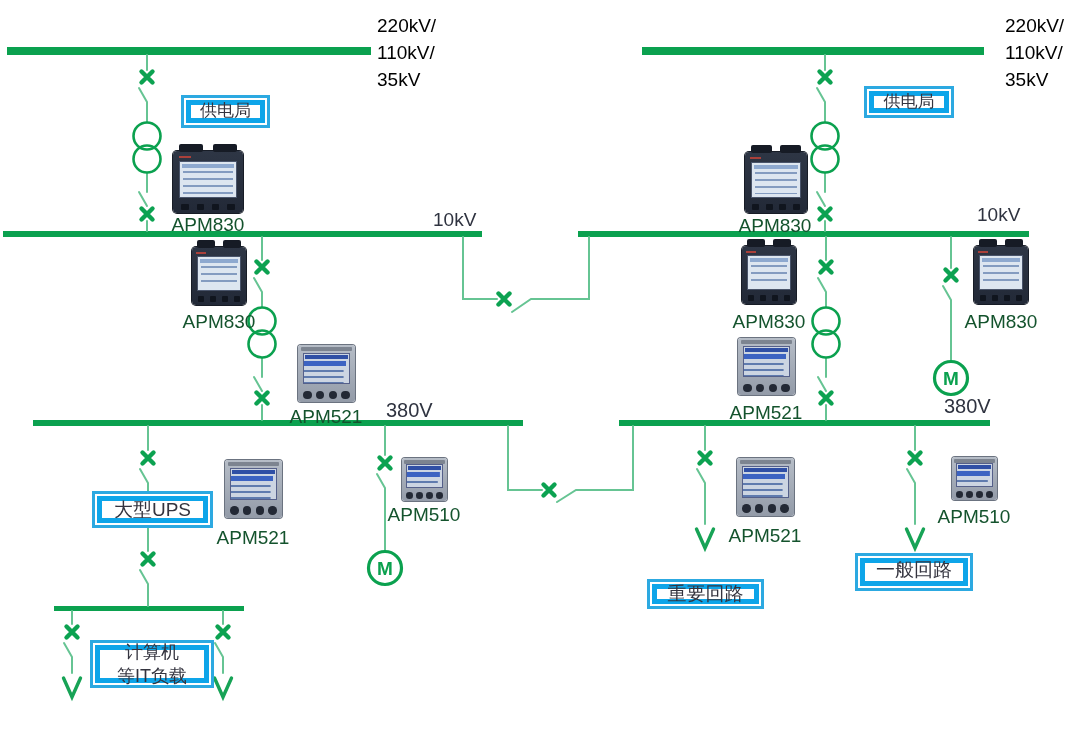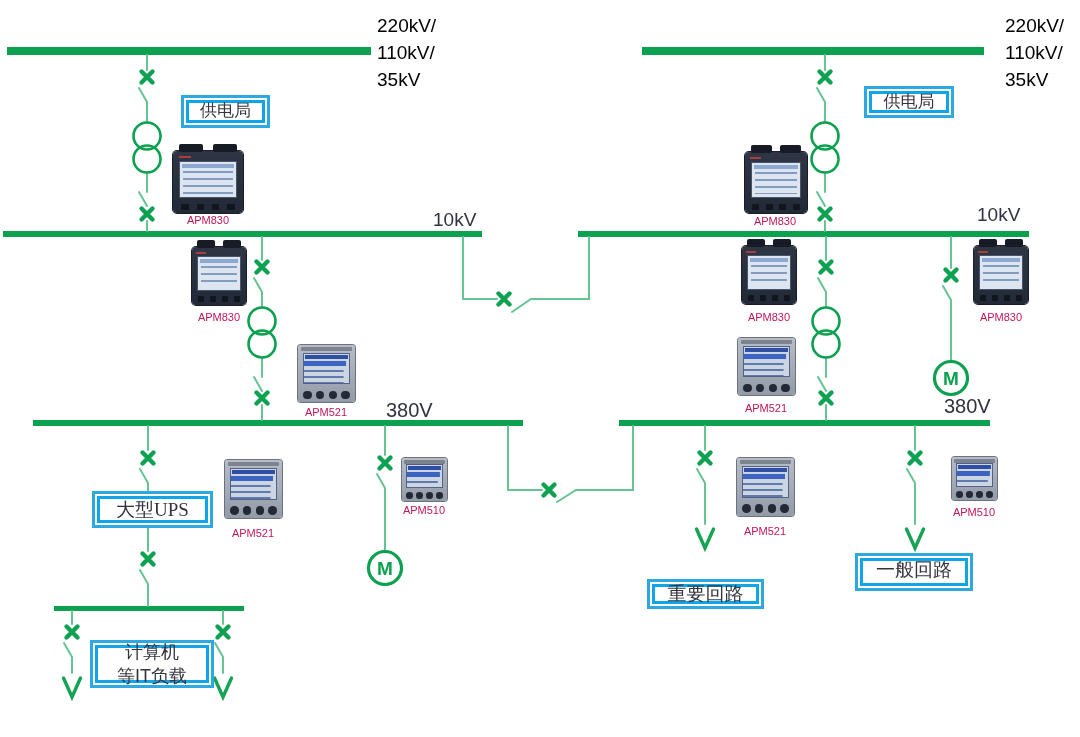--- a/index.html
+++ b/index.html
@@ -4,25 +4,25 @@
 <style>
   html,body{margin:0;padding:0;background:#fff;}
   .canvas{position:relative;width:1080px;height:737px;background:#ffffff;overflow:hidden;
           font-family:"Liberation Sans","DejaVu Sans",sans-serif;}
   .wires{position:absolute;left:0;top:0;z-index:1;}
 
   
   .hv{position:absolute;z-index:3;font-size:19px;line-height:27px;color:#000000;white-space:nowrap;}
   .vlab{position:absolute;z-index:3;font-size:19px;color:#2f3340;white-space:nowrap;}
   .vlab.big{font-size:20px;}
-  .mlabel{position:absolute;z-index:4;font-size:11px;color:#be185d;text-align:center;width:110px;white-space:nowrap;}
+  .mlabel{position:absolute;z-index:4;font-size:19px;color:#14532d;text-align:center;width:110px;white-space:nowrap;}
 
   
   .bluebox{position:absolute;z-index:5;background:#ffffff;border:3px solid #2ca9e1;box-sizing:border-box;}
-  .bluebox .in{position:absolute;inset:2px;border:3px solid #0ea5e9;display:flex;flex-direction:column;
+  .bluebox .in{position:absolute;inset:2px;border:5px solid #0ea5e9;display:flex;flex-direction:column;
                align-items:center;justify-content:center;color:#34343f;line-height:1.35;}
 
   
   .meter{position:absolute;z-index:4;}
   .apm830{background:linear-gradient(#2e3645,#222937);border-radius:4px;box-shadow:0 0 0 1px #171c26;}
   .apm830::before,.apm830::after{content:"";position:absolute;top:-7px;height:8px;background:#161b25;border-radius:2px;}
   .apm830::before{left:9%;width:34%;}
   .apm830::after{right:9%;width:34%;}
   .apm830 .lg{position:absolute;left:8%;top:8%;width:18%;height:2px;background:#b8413a;opacity:.9;}
   .apm830 .scr{position:absolute;left:9%;right:9%;top:16%;bottom:25%;background:#dde6f0;border:1px solid #49546a;}
@@ -147,21 +147,21 @@
   <div class="vlab" style="left:977px;top:204px;">10kV</div>
   <div class="vlab big" style="left:386px;top:399px;">380V</div>
   <div class="vlab big" style="left:944px;top:395px;">380V</div>
 
   <div class="bluebox" style="left:181px;top:95px;width:89px;height:33px;">
     <div class="in" style="font-size:17px;">供电局</div>
   </div>
   <div class="bluebox" style="left:864px;top:86px;width:90px;height:32px;">
     <div class="in" style="font-size:17px;">供电局</div>
   </div>
-  <div class="bluebox" style="left:92px;top:491px;width:121px;height:37px;font-family:Liberation Serif, serif;">
+  <div class="bluebox" style="left:92px;top:491px;width:121px;height:37px;">
     <div class="in" style="font-size:19px;">大型UPS</div>
   </div>
   <div class="bluebox" style="left:90px;top:628px;width:124px;height:48px;margin-top:12px;">
     <div class="in" style="font-size:18px;">
       <div>计算机</div>
       <div>等IT负载</div>
     </div>
   </div>
   <div class="bluebox" style="left:647px;top:579px;width:117px;height:30px;">
     <div class="in" style="font-size:19px;">重要回路</div>

